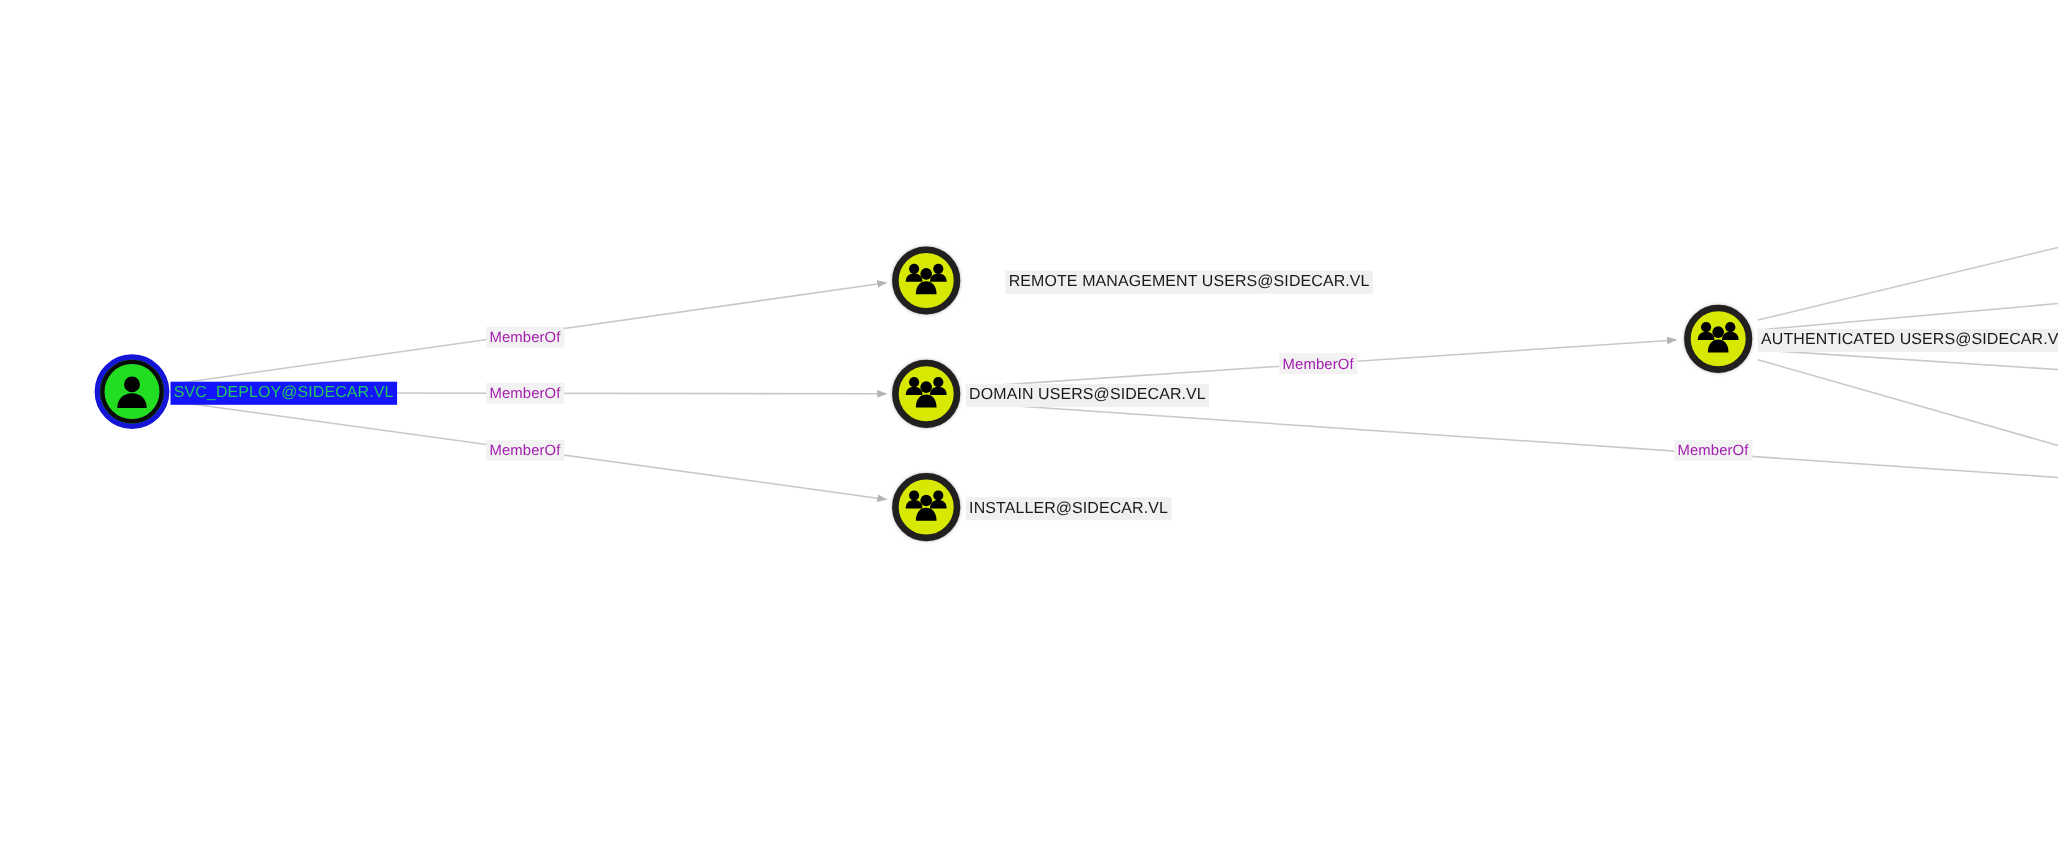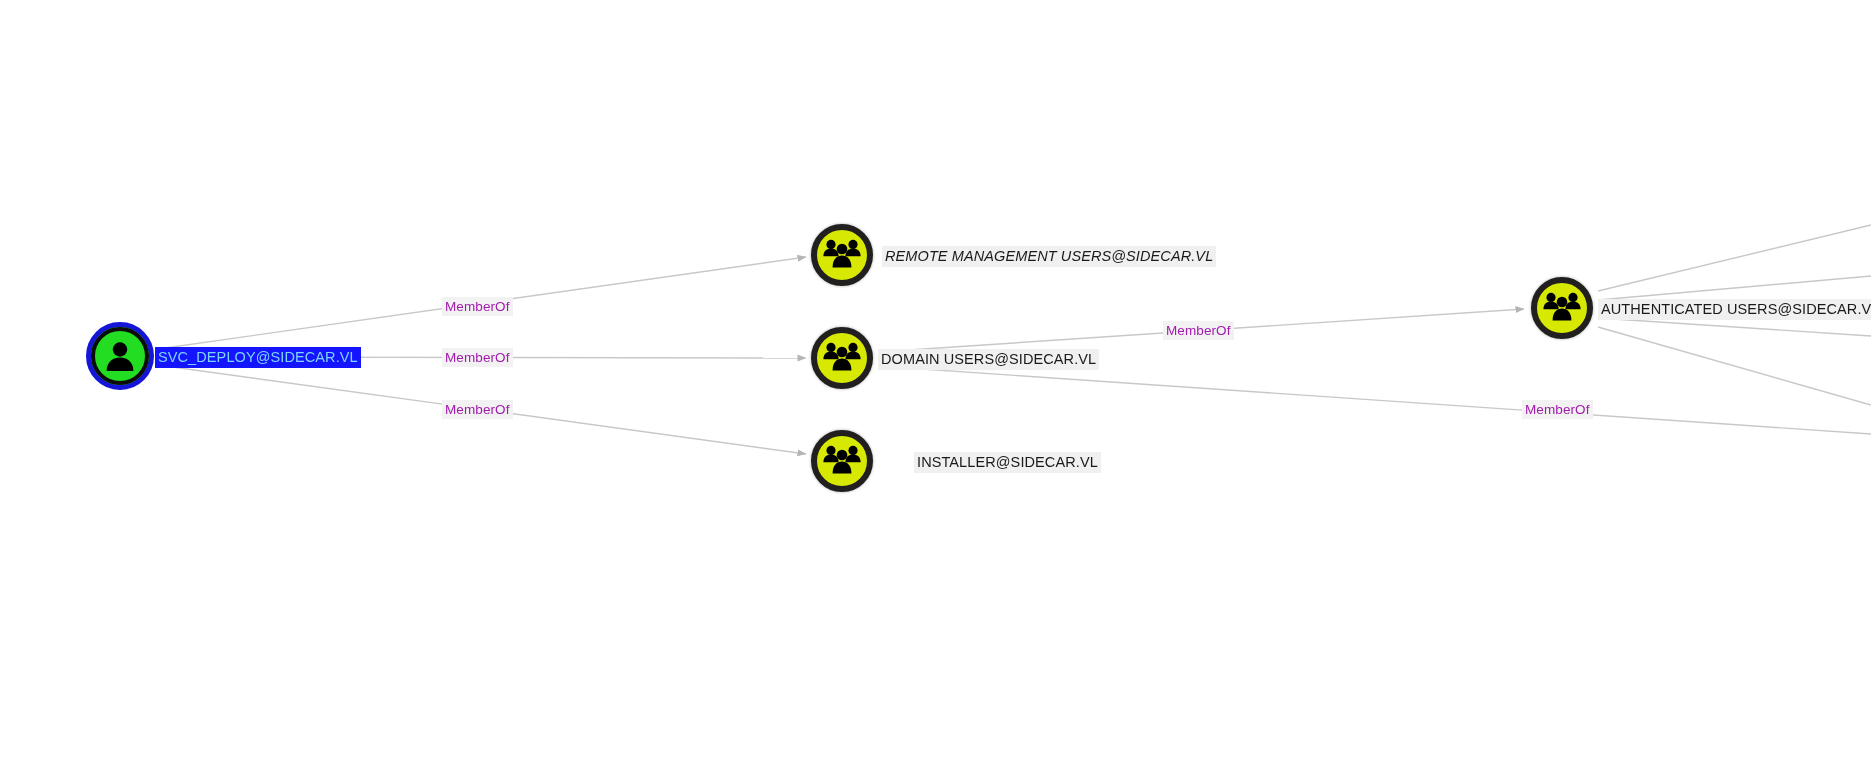--- a/index.html
+++ b/index.html
@@ -68,21 +68,21 @@
     white-space: nowrap;
     font-size: 14.5px;
     line-height: 18px;
     color: #1a1a1a;
     background: #f0f0f0;
     padding: 1px 3px 2px 3px;
     letter-spacing: 0.1px;
   }
   .node-label.selected {
     background: #1414ff;
-    color: #7dd3fc;
+    color: #22c55e;
   }
   .edge-label {
     position: absolute;
     white-space: nowrap;
     font-size: 13.5px;
     line-height: 17px;
     color: #a21caf;
     background: #f2f2f2;
     padding: 1px 3px 1px 3px;
     letter-spacing: 0.1px;
@@ -137,21 +137,21 @@
           <svg width="40" height="32" viewBox="0 0 40 32" xmlns="http://www.w3.org/2000/svg">
             <circle cx="9" cy="5.4" r="4.6" fill="#000"></circle>
             <path d="M1.4 17.2 C1.4 11.8 5.0 9.6 9 9.6 C13 9.6 16.6 11.8 16.6 17.2 Z" fill="#000"></path>
             <circle cx="31" cy="5.4" r="4.6" fill="#000"></circle>
             <path d="M23.4 17.2 C23.4 11.8 27 9.6 31 9.6 C35 9.6 38.6 11.8 38.6 17.2 Z" fill="#000"></path>
             <circle cx="20" cy="10" r="5.3" fill="#000"></circle>
             <path d="M10.6 28.4 C10.6 20.4 14.9 16.6 20 16.6 C25.1 16.6 29.4 20.4 29.4 28.4 Z" fill="#000"></path>
           </svg>
         </div>
       </div>
-      <div class="node-label" style="left: 882px; top: 246px; font-style: italic;">REMOTE MANAGEMENT USERS@SIDECAR.VL</div>
+      <div class="node-label" style="left: 914px; top: 246px;">REMOTE MANAGEMENT USERS@SIDECAR.VL</div>
       <div class="node" style="left: 842px; top: 358px;">
         <div class="node-circle group-circle"></div>
         <div class="node-glyph">
           <svg width="40" height="32" viewBox="0 0 40 32" xmlns="http://www.w3.org/2000/svg">
             <circle cx="9" cy="5.4" r="4.6" fill="#000"></circle>
             <path d="M1.4 17.2 C1.4 11.8 5.0 9.6 9 9.6 C13 9.6 16.6 11.8 16.6 17.2 Z" fill="#000"></path>
             <circle cx="31" cy="5.4" r="4.6" fill="#000"></circle>
             <path d="M23.4 17.2 C23.4 11.8 27 9.6 31 9.6 C35 9.6 38.6 11.8 38.6 17.2 Z" fill="#000"></path>
             <circle cx="20" cy="10" r="5.3" fill="#000"></circle>
             <path d="M10.6 28.4 C10.6 20.4 14.9 16.6 20 16.6 C25.1 16.6 29.4 20.4 29.4 28.4 Z" fill="#000"></path>
@@ -165,21 +165,21 @@
           <svg width="40" height="32" viewBox="0 0 40 32" xmlns="http://www.w3.org/2000/svg">
             <circle cx="9" cy="5.4" r="4.6" fill="#000"></circle>
             <path d="M1.4 17.2 C1.4 11.8 5.0 9.6 9 9.6 C13 9.6 16.6 11.8 16.6 17.2 Z" fill="#000"></path>
             <circle cx="31" cy="5.4" r="4.6" fill="#000"></circle>
             <path d="M23.4 17.2 C23.4 11.8 27 9.6 31 9.6 C35 9.6 38.6 11.8 38.6 17.2 Z" fill="#000"></path>
             <circle cx="20" cy="10" r="5.3" fill="#000"></circle>
             <path d="M10.6 28.4 C10.6 20.4 14.9 16.6 20 16.6 C25.1 16.6 29.4 20.4 29.4 28.4 Z" fill="#000"></path>
           </svg>
         </div>
       </div>
-      <div class="node-label" style="left: 878px; top: 452px; margin-left: 36px;">INSTALLER@SIDECAR.VL</div>
+      <div class="node-label" style="left: 878px; top: 452px;">INSTALLER@SIDECAR.VL</div>
       <div class="node" style="left: 1562px; top: 308px;">
         <div class="node-circle group-circle"></div>
         <div class="node-glyph">
           <svg width="40" height="32" viewBox="0 0 40 32" xmlns="http://www.w3.org/2000/svg">
             <circle cx="9" cy="5.4" r="4.6" fill="#000"></circle>
             <path d="M1.4 17.2 C1.4 11.8 5.0 9.6 9 9.6 C13 9.6 16.6 11.8 16.6 17.2 Z" fill="#000"></path>
             <circle cx="31" cy="5.4" r="4.6" fill="#000"></circle>
             <path d="M23.4 17.2 C23.4 11.8 27 9.6 31 9.6 C35 9.6 38.6 11.8 38.6 17.2 Z" fill="#000"></path>
             <circle cx="20" cy="10" r="5.3" fill="#000"></circle>
             <path d="M10.6 28.4 C10.6 20.4 14.9 16.6 20 16.6 C25.1 16.6 29.4 20.4 29.4 28.4 Z" fill="#000"></path>

